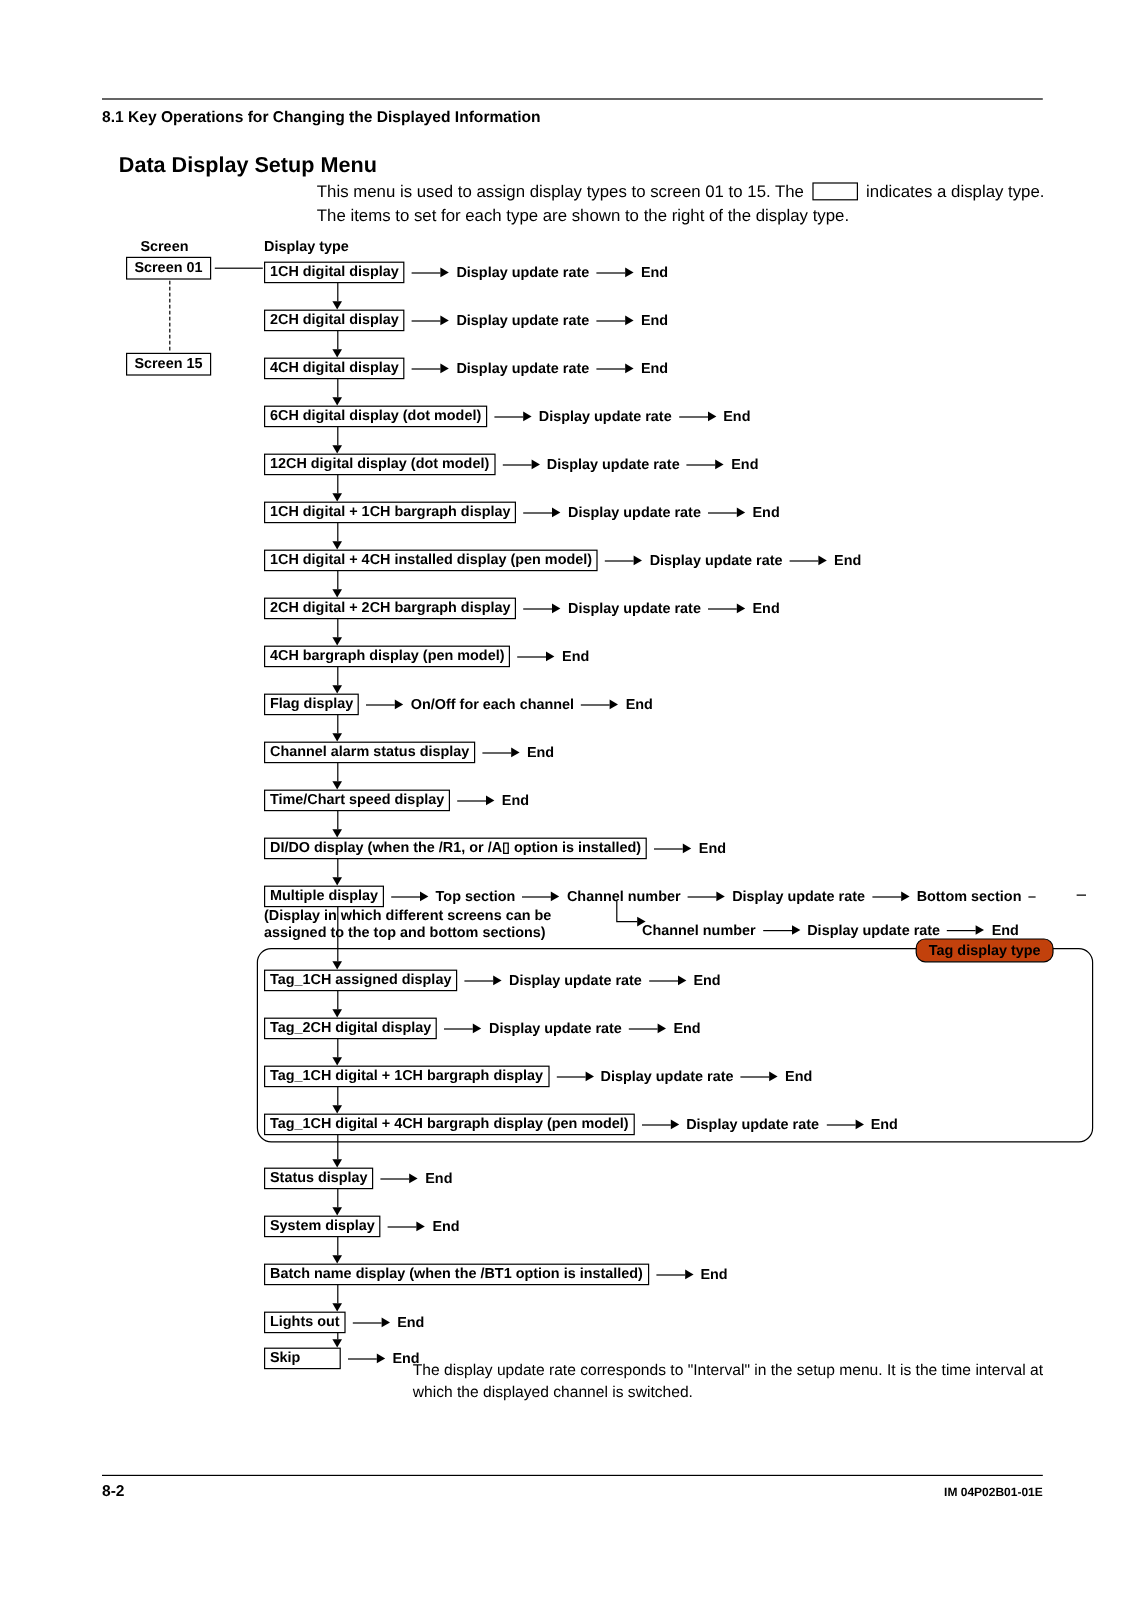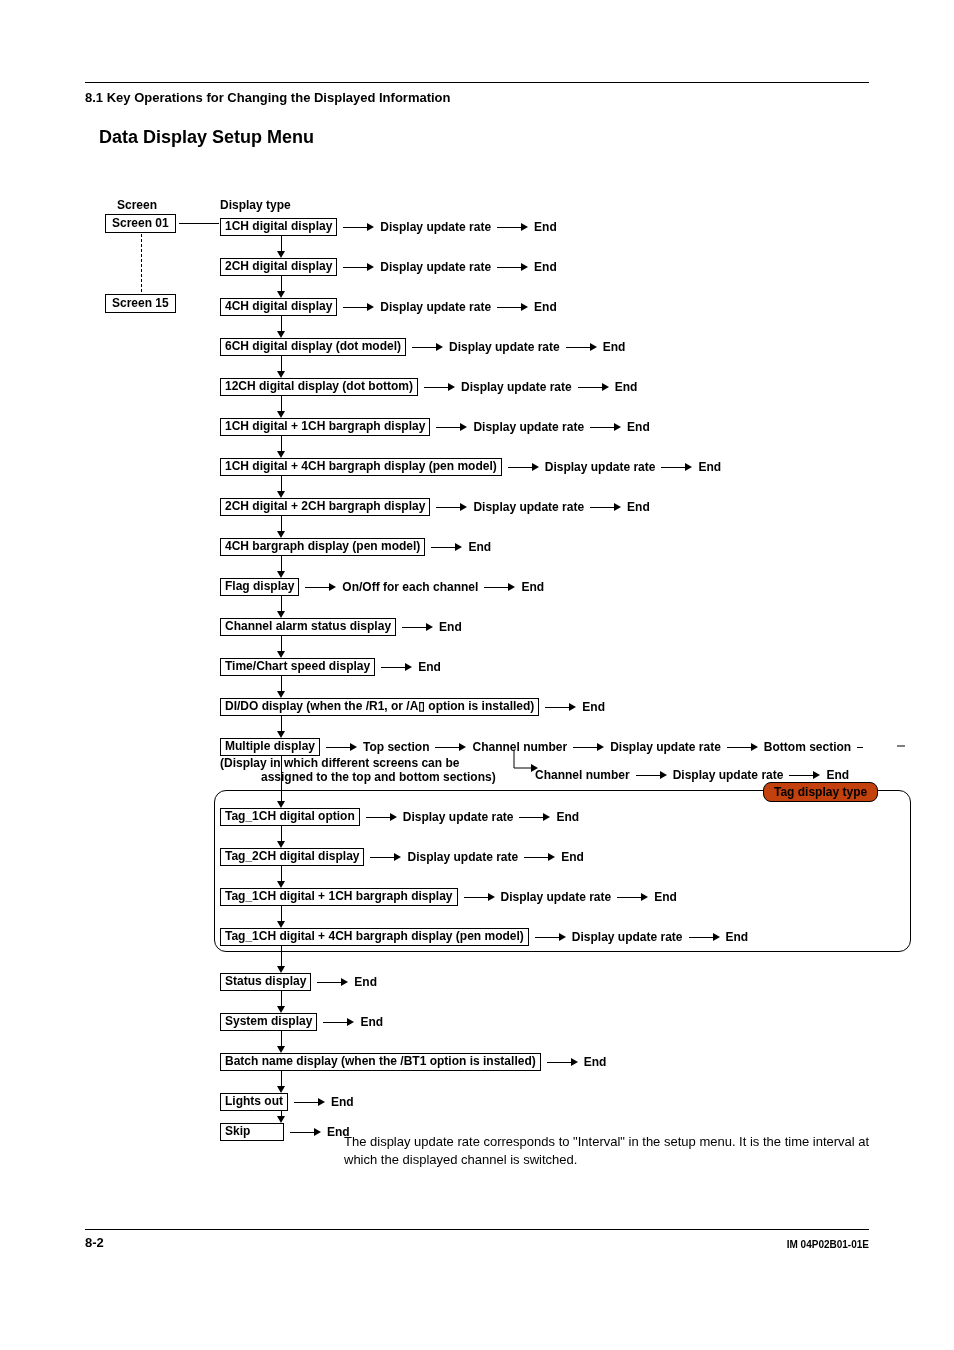--- a/index.html
+++ b/index.html
@@ -186,20 +186,23 @@
     border-top: 1px solid #000;
   }
 </style>
 </head>
 <body>
 <div class="page">
 
 <div class="hr-top"></div>
 <div class="section-title">8.1  Key Operations for Changing the Displayed Information</div>
 <div class="heading">Data Display Setup Menu</div>
+<div class="intro">
+  <span>This menu is used to assign display types to screen 01 to 15. The </span><span class="blank-box"></span><span> indicates a display type. The items to set for each type are shown to the right of the display type.</span>
+</div>
 
 <div class="diagram" id="diagram">
 
   <div class="col-header" style="position:absolute; left:12px; top:0;">Screen</div>
   <div class="col-header" style="position:absolute; left:115px; top:0;">Display type</div>
 
   <div class="screen-box" style="position:absolute; left:0; top:16px;">Screen 01</div>
   <div class="screen-box" style="position:absolute; left:0; top:96px;">Screen 15</div>
 
   <div style="position:absolute; left:36px; top:36px; height:58px; border-left:1px dashed #000;"></div>
@@ -272,21 +275,21 @@
             <span class="shaft"></span>
             <span class="head"></span>
           </span>
           <span class="plain">End</span>
         </div>
         <div class="darrow" style="top: 157px;">
           <div class="shaft" style="height: 16px;"></div>
           <div class="head"></div>
         </div>
         <div class="row" style="top: 180px;">
-          <span class="type-box">12CH digital display (dot bottom)</span>
+          <span class="type-box">12CH digital display (dot model)</span>
           <span class="harrow">
             <span class="shaft"></span>
             <span class="head"></span>
           </span>
           <span class="plain">Display update rate</span>
           <span class="harrow">
             <span class="shaft"></span>
             <span class="head"></span>
           </span>
           <span class="plain">End</span>
@@ -306,21 +309,21 @@
             <span class="shaft"></span>
             <span class="head"></span>
           </span>
           <span class="plain">End</span>
         </div>
         <div class="darrow" style="top: 237px;">
           <div class="shaft" style="height: 16px;"></div>
           <div class="head"></div>
         </div>
         <div class="row" style="top: 260px;">
-          <span class="type-box">1CH digital + 4CH bargraph display (pen model)</span>
+          <span class="type-box">1CH digital + 4CH installed display (pen model)</span>
           <span class="harrow">
             <span class="shaft"></span>
             <span class="head"></span>
           </span>
           <span class="plain">Display update rate</span>
           <span class="harrow">
             <span class="shaft"></span>
             <span class="head"></span>
           </span>
           <span class="plain">End</span>
@@ -435,21 +438,21 @@
           <span class="plain">Bottom section</span>
           <span class="harrow">
             <span class="shaft" style="width:6px"></span>
           </span>
         </div>
         <div class="darrow" style="top: 557px;">
           <div class="shaft" style="height: 46px;"></div>
           <div class="head"></div>
         </div>
         <div class="row" style="top: 610px;">
-          <span class="type-box">Tag_1CH digital option</span>
+          <span class="type-box">Tag_1CH assigned display</span>
           <span class="harrow">
             <span class="shaft"></span>
             <span class="head"></span>
           </span>
           <span class="plain">Display update rate</span>
           <span class="harrow">
             <span class="shaft"></span>
             <span class="head"></span>
           </span>
           <span class="plain">End</span>
@@ -584,21 +587,21 @@
   <svg style="position:absolute; left:408px; top:552px; width:26px; height:28px;">
     <path d="M1 0 V18 H18" stroke="#000" fill="none" stroke-width="1"></path>
     <polygon points="18,14 18,22 25,18" fill="#000"></polygon>
   </svg>
 
   <svg style="position:absolute; left:792px; top:540px; width:16px; height:40px;">
     <path d="M0 8 H8 V8" stroke="#000" fill="none" stroke-width="1"></path>
   </svg>
 
   <div class="note" style="position:absolute; left:115px; top:558px;">(Display in which different screens can be</div>
-  <div class="note" style="position:absolute; left:115px; top:572px;margin-left:41px;">assigned to the top and bottom sections)</div>
+  <div class="note" style="position:absolute; left:115px; top:572px;">assigned to the top and bottom sections)</div>
 
 </div>
 
 <div class="footnote">The display update rate corresponds to "Interval" in the setup menu. It is the time interval at which the displayed channel is switched.</div>
 
 <div class="hr-bottom"></div>
 <div class="page-num">8-2</div>
 <div class="doc-id">IM 04P02B01-01E</div>
 
 </div>

